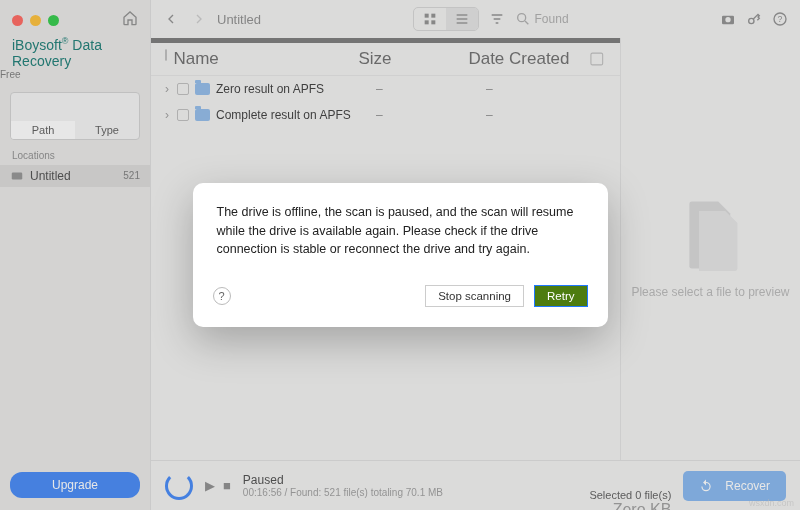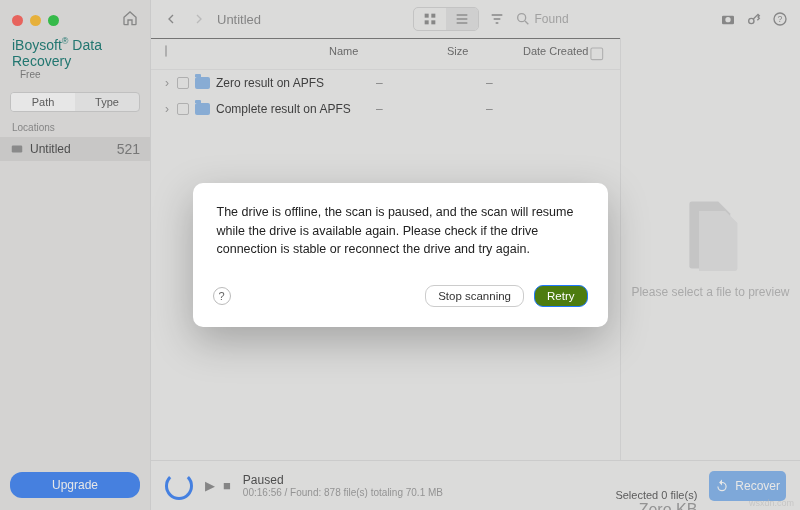--- a/index.html
+++ b/index.html
@@ -9,70 +9,70 @@
   
   .traffic { display:flex; gap:7px; padding:10px 0 0 12px; align-items:center; }
   .dot { width:11px; height:11px; border-radius:50%; }
   .dot.r{background:#ff5f57;} .dot.y{background:#febc2e;} .dot.g{background:#28c840;}
   .home-ic{ margin-left:auto; margin-right:12px; color:#7a7a7a; }
   
   .sidebar { width:178px; background:#e8e7e6; display:flex; flex-direction:column; border-right:1px solid #dcdcdc; }
   .brand { padding:6px 12px 0 12px; }
   .brand h1{ font-size:14px; font-weight:400; color:#0f766e; }
   .sup{font-size:9px; vertical-align:super;}
-  .free{font-size:10px; color:#777; padding:0 20px 8px;}
+  .free{font-size:10px; color:#777; padding:0 0 8px;}
   .seg { display:flex; margin:4px 10px 10px; border:1px solid #d0d0d0; border-radius:4px; overflow:hidden; background:#f3f3f3;}
-  .seg div{ flex:1; text-align:center; font-size:11px; padding:3px 12px; color:#555; cursor:pointer;}
+  .seg div{ flex:1; text-align:center; font-size:11px; padding:3px 12px; color:#555; cursor:pointer;margin-top:28px;}
   .seg .active{ background:#fff; }
   .sec-label{font-size:10px; color:#888; padding:0 12px 4px;}
   .loc-item{ display:flex; align-items:center; gap:6px; padding:4px 10px; background:#d9d8d7; font-size:12px; color:#444;}
-  .loc-item .count{ margin-left:auto; font-size:14px; color:#777;}
+  .loc-item .count{ margin-left:auto; font-size:10px; color:#777;}
   .disk-ic{width:14px;height:14px;fill:#8e8e8e;}
   .upgrade{ margin:auto 10px 12px; background:#3b82f6; color:#fff; text-align:center; font-size:12px; padding:6px 16px; border-radius:12px; cursor:pointer;}
   
   .content{ flex:1; display:flex; flex-direction:column; background:#f1f1f0;}
   .toolbar{ height:38px; display:flex; align-items:center; gap:10px; padding:0 12px; color:#888; font-size:13px;}
   .toolbar .nav{display:flex; gap:12px;}
   .toolbar .spacer{flex:1;}
   .toolbar .ic{width:16px;height:16px;fill:#8a8a8a;cursor:pointer;}
   .viewseg{display:flex;border:1px solid #d3d3d3;border-radius:5px;overflow:hidden;}
   .viewseg span{padding:3px 8px;display:flex;align-items:center;}
   .viewseg .sel{background:#e2e2e2;}
   .search{display:flex;align-items:center;gap:4px;color:#aaa;font-size:12px;}
-  .hdr-row{display:flex; font-size:11px; color:#666; padding:6px 14px; border-top:1px solid #737373; border-bottom:1px solid #e3e3e3;text-align:right;}
+  .hdr-row{display:flex; font-size:17px; color:#666; padding:6px 14px; border-top:5px solid #737373; border-bottom:1px solid #e3e3e3;}
   .col-name{flex:0 0 185px;} .col-size{flex:0 0 110px;} .col-date{flex:0 0 120px;}
   .hdr-row .cb{width:12px;height:12px;margin-right:6px;border:1px solid #bbb;border-radius:2px;}
   .data-row{display:flex; align-items:center; font-size:12px; color:#333; padding:6px 14px;}
   .data-row .chev{width:10px;color:#999;margin-right:2px;}
   .data-row .cb{width:12px;height:12px;margin-right:6px;border:1px solid #bbb;border-radius:2px;}
   .fld{width:15px;height:12px;background:#8bb8e8;border-radius:2px;margin-right:6px;position:relative;}
   .fld:before{content:"";position:absolute;top:-3px;left:0;width:6px;height:3px;background:#8bb8e8;border-radius:1px 1px 0 0;}
   .nm{flex:0 0 160px;} .sz{flex:0 0 110px;color:#888;} .dt{flex:0 0 120px;color:#888;}
   
   .preview{ width:180px; border-left:1px solid #e0e0e0; display:flex; flex-direction:column; align-items:center; justify-content:center; color:#b5b5b5; font-size:12px; gap:14px;}
   .preview svg{width:60px;height:72px;fill:#d6d6d6;}
   
   .status{ height:50px; border-top:1px solid #ddd; display:flex; align-items:center; padding:0 14px; gap:12px; background:#f1f1f0;}
   .spinner{width:28px;height:28px;border:3px solid #3a82f7;border-top-color:transparent;border-radius:50%;}
   .ctrls{display:flex;gap:8px;color:#888;}
   .ctrls span{cursor:pointer;font-size:13px;}
   .stat-txt .lbl{font-size:12px;color:#444;font-weight:500;}
   .stat-txt .sub{font-size:10px;color:#999;}
   .sel-info{margin-left:auto;text-align:right;margin-top:36px;}
   .sel-info .a{font-size:11px;color:#555;} .sel-info .b{font-size:16px;color:#999;}
-  .recover{background:#7fb3ee;color:#fff;font-size:12px;padding:8px 6px;border-radius:5px;display:flex;align-items:center;gap:6px;cursor:pointer;}
+  .recover{background:#7fb3ee;color:#fff;font-size:12px;padding:8px 16px;border-radius:5px;display:flex;align-items:center;gap:12px;cursor:pointer;}
   .recover svg{width:14px;height:14px;fill:#fff;}
   
   .overlay{position:absolute;inset:0;background:rgba(120,120,120,0.18);display:flex;align-items:center;justify-content:center;}
   .modal{width:415px;background:#fff;border-radius:10px;box-shadow:0 14px 40px rgba(0,0,0,0.25);padding:20px;}
   .modal p{font-size:12.5px;color:#222;line-height:1.5;padding:0 4px 26px;}
   .modal-btns{display:flex;align-items:center;gap:10px;}
   .help{width:18px;height:18px;border:1px solid #bbb;border-radius:50%;font-size:11px;color:#666;display:flex;align-items:center;justify-content:center;cursor:pointer;}
   .modal-btns .spacer{flex:1;}
-  .btn{font-size:11.5px;padding:4px 12px;border-radius:9px;cursor:pointer;}
+  .btn{font-size:11.5px;padding:4px 12px;border-radius:0;cursor:pointer;}
   .btn.secondary{background:#fff;border:1px solid #ccc;color:#333;}
   .btn.primary{background:#4d7c0f;color:#fff;border:1px solid #1f78ff;}
   .watermark{position:absolute;right:6px;bottom:2px;font-size:9px;color:#b8b8b8;opacity:0.6;}
 </style>
 </head>
 <body>
 
 <div class="app">
   <div class="main">
 
@@ -198,21 +198,21 @@
       </div>
 
       <div class="status">
         <div class="spinner"></div>
         <div class="ctrls">
           <span>▶</span>
           <span>■</span>
         </div>
         <div class="stat-txt">
           <div class="lbl">Paused</div>
-          <div class="sub">00:16:56 / Found: 878 file(s) totaling 70.1 MB</div>
+          <div class="sub">00:16:56 / Found: 521 file(s) totaling 70.1 MB</div>
         </div>
         <div class="sel-info">
           <div class="a">Selected 0 file(s)</div>
           <div class="b">Zero KB</div>
         </div>
         <div class="recover">
           <svg viewBox="0 0 24 24">
               <path d="M12 4V1L7 6l5 5V7a6 6 0 1 1-6 6H4a8 8 0 1 0 8-8z"></path>
             </svg>
           <span>Recover</span>

